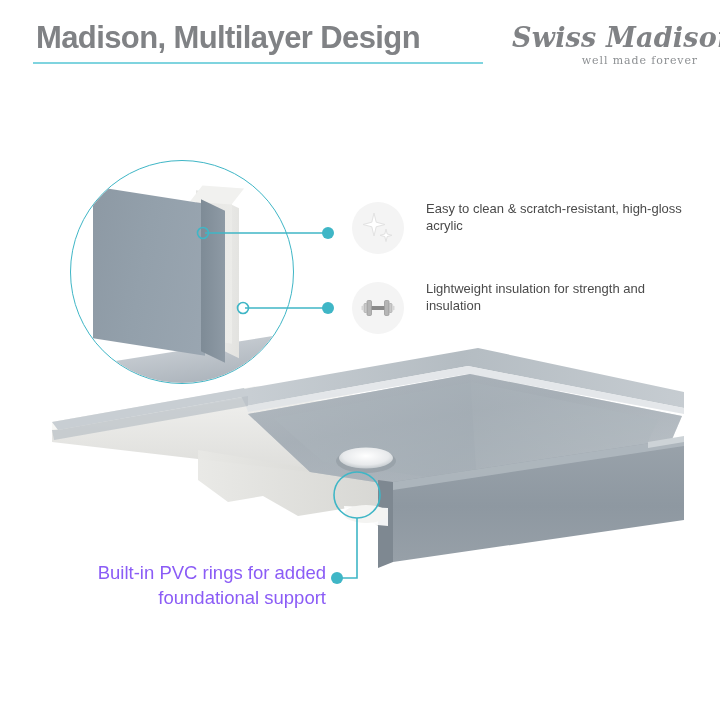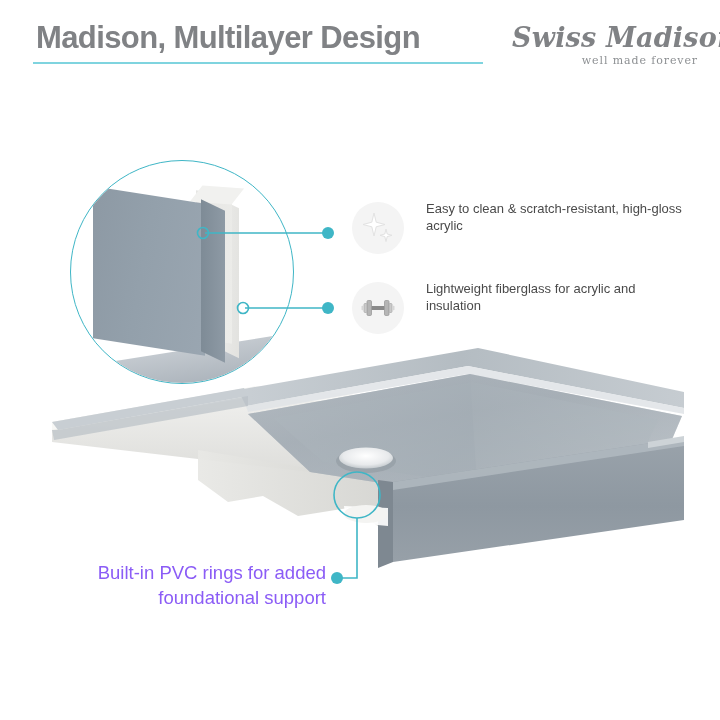--- a/index.html
+++ b/index.html
@@ -361,20 +361,20 @@
         <svg width="38" height="38" viewBox="0 0 38 38">
           <rect x="12" y="17" width="14" height="4" rx="1" fill="#8a8a8a"></rect>
           <rect x="8" y="11.5" width="4.5" height="15" rx="1.2" fill="#b5b5b5" stroke="#9a9a9a" stroke-width="0.8"></rect>
           <rect x="25.5" y="11.5" width="4.5" height="15" rx="1.2" fill="#b5b5b5" stroke="#9a9a9a" stroke-width="0.8"></rect>
           <rect x="5" y="14.5" width="3" height="9" rx="1" fill="#c9c9c9" stroke="#a8a8a8" stroke-width="0.7"></rect>
           <rect x="30" y="14.5" width="3" height="9" rx="1" fill="#c9c9c9" stroke="#a8a8a8" stroke-width="0.7"></rect>
           <rect x="2.5" y="16.8" width="2.5" height="4.4" rx="0.8" fill="#d6d6d6"></rect>
           <rect x="33" y="16.8" width="2.5" height="4.4" rx="0.8" fill="#d6d6d6"></rect>
         </svg>
       </div>
-      <div class="feature-text">Lightweight fiberglass for acrylic and insulation</div>
+      <div class="feature-text">Lightweight insulation for strength and insulation</div>
     </div>
 
   </div>
 
   <div id="pvc-callout-text">Built-in PVC rings for added foundational support</div>
 
 </div>
 
 </body></html>

